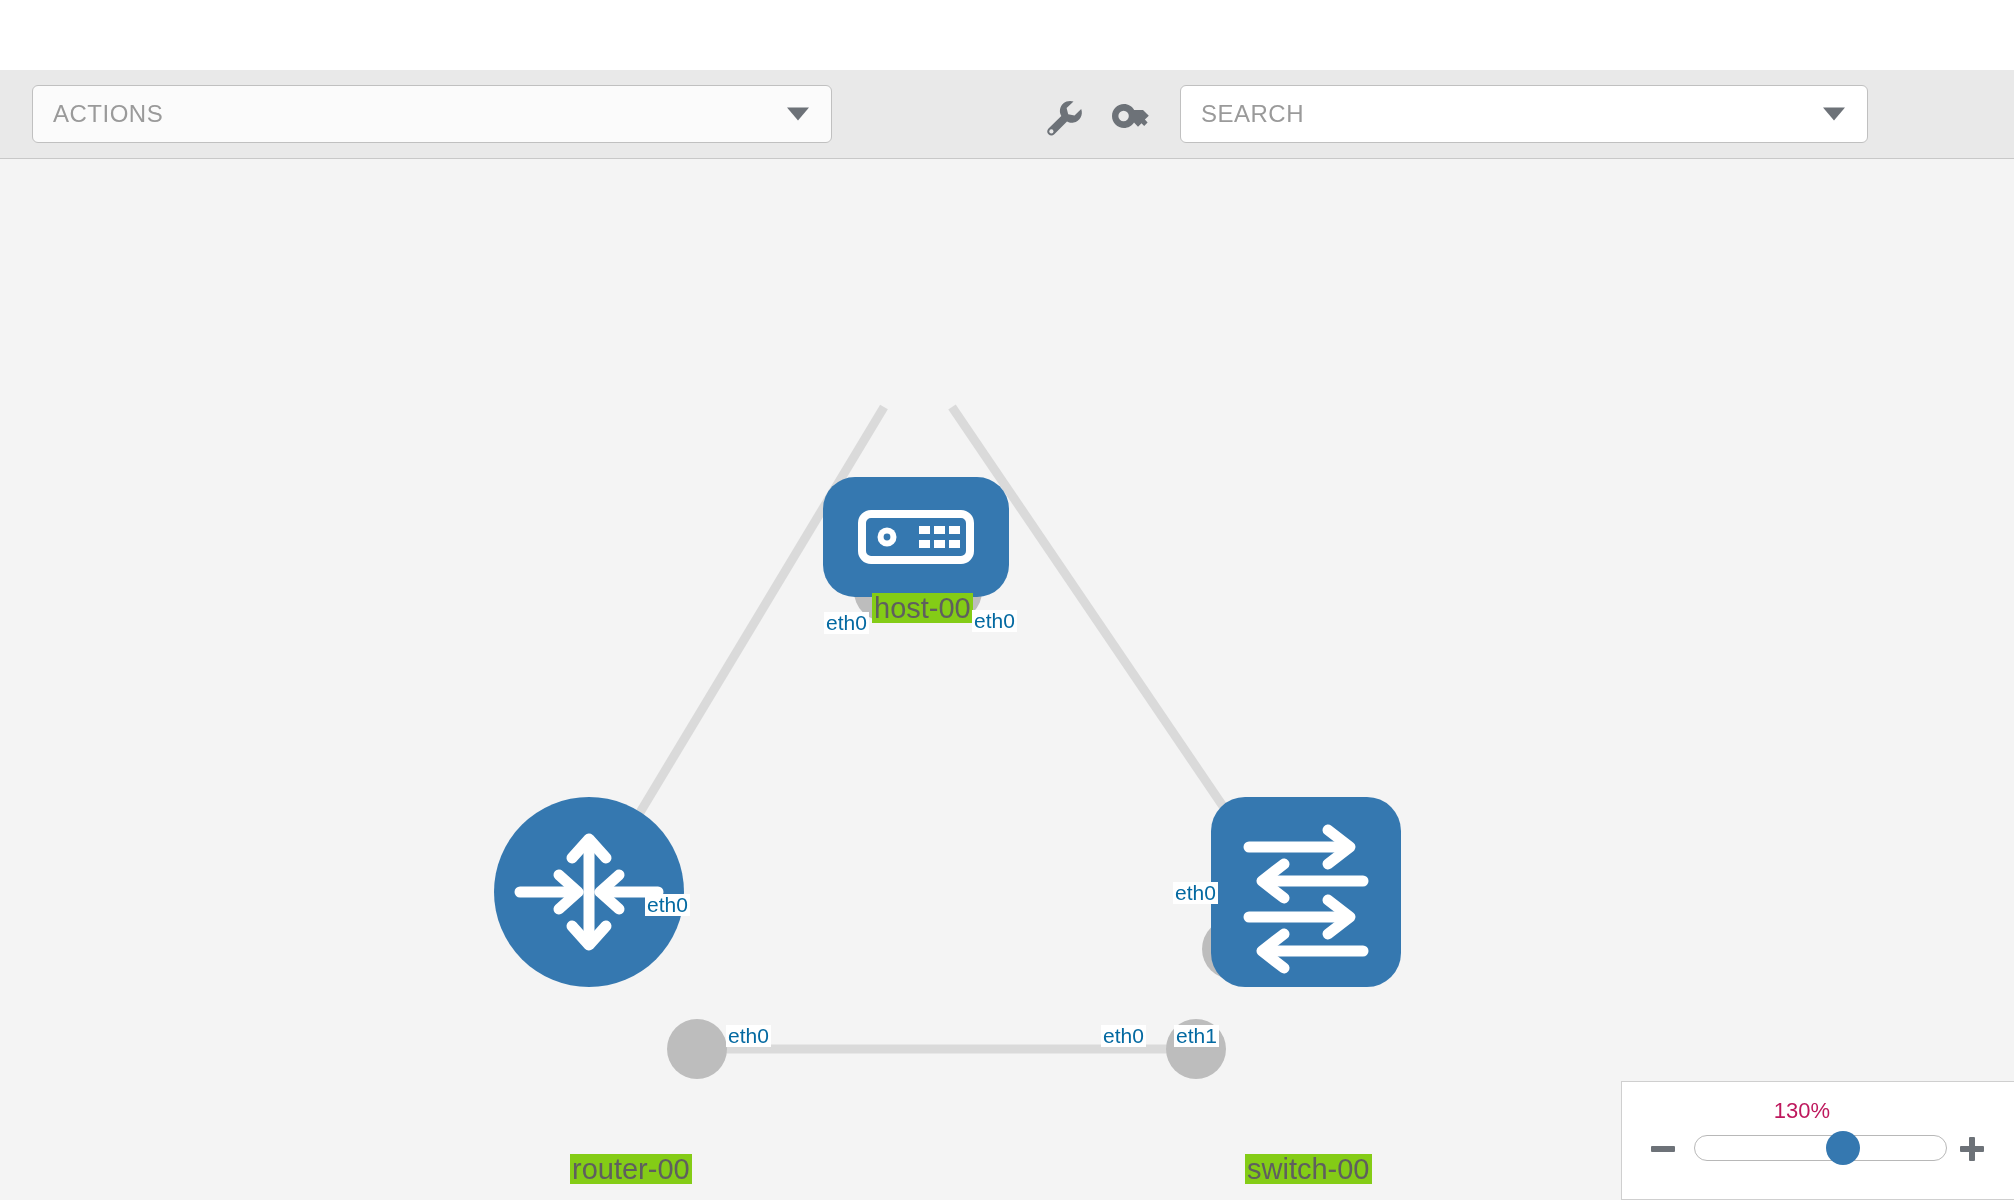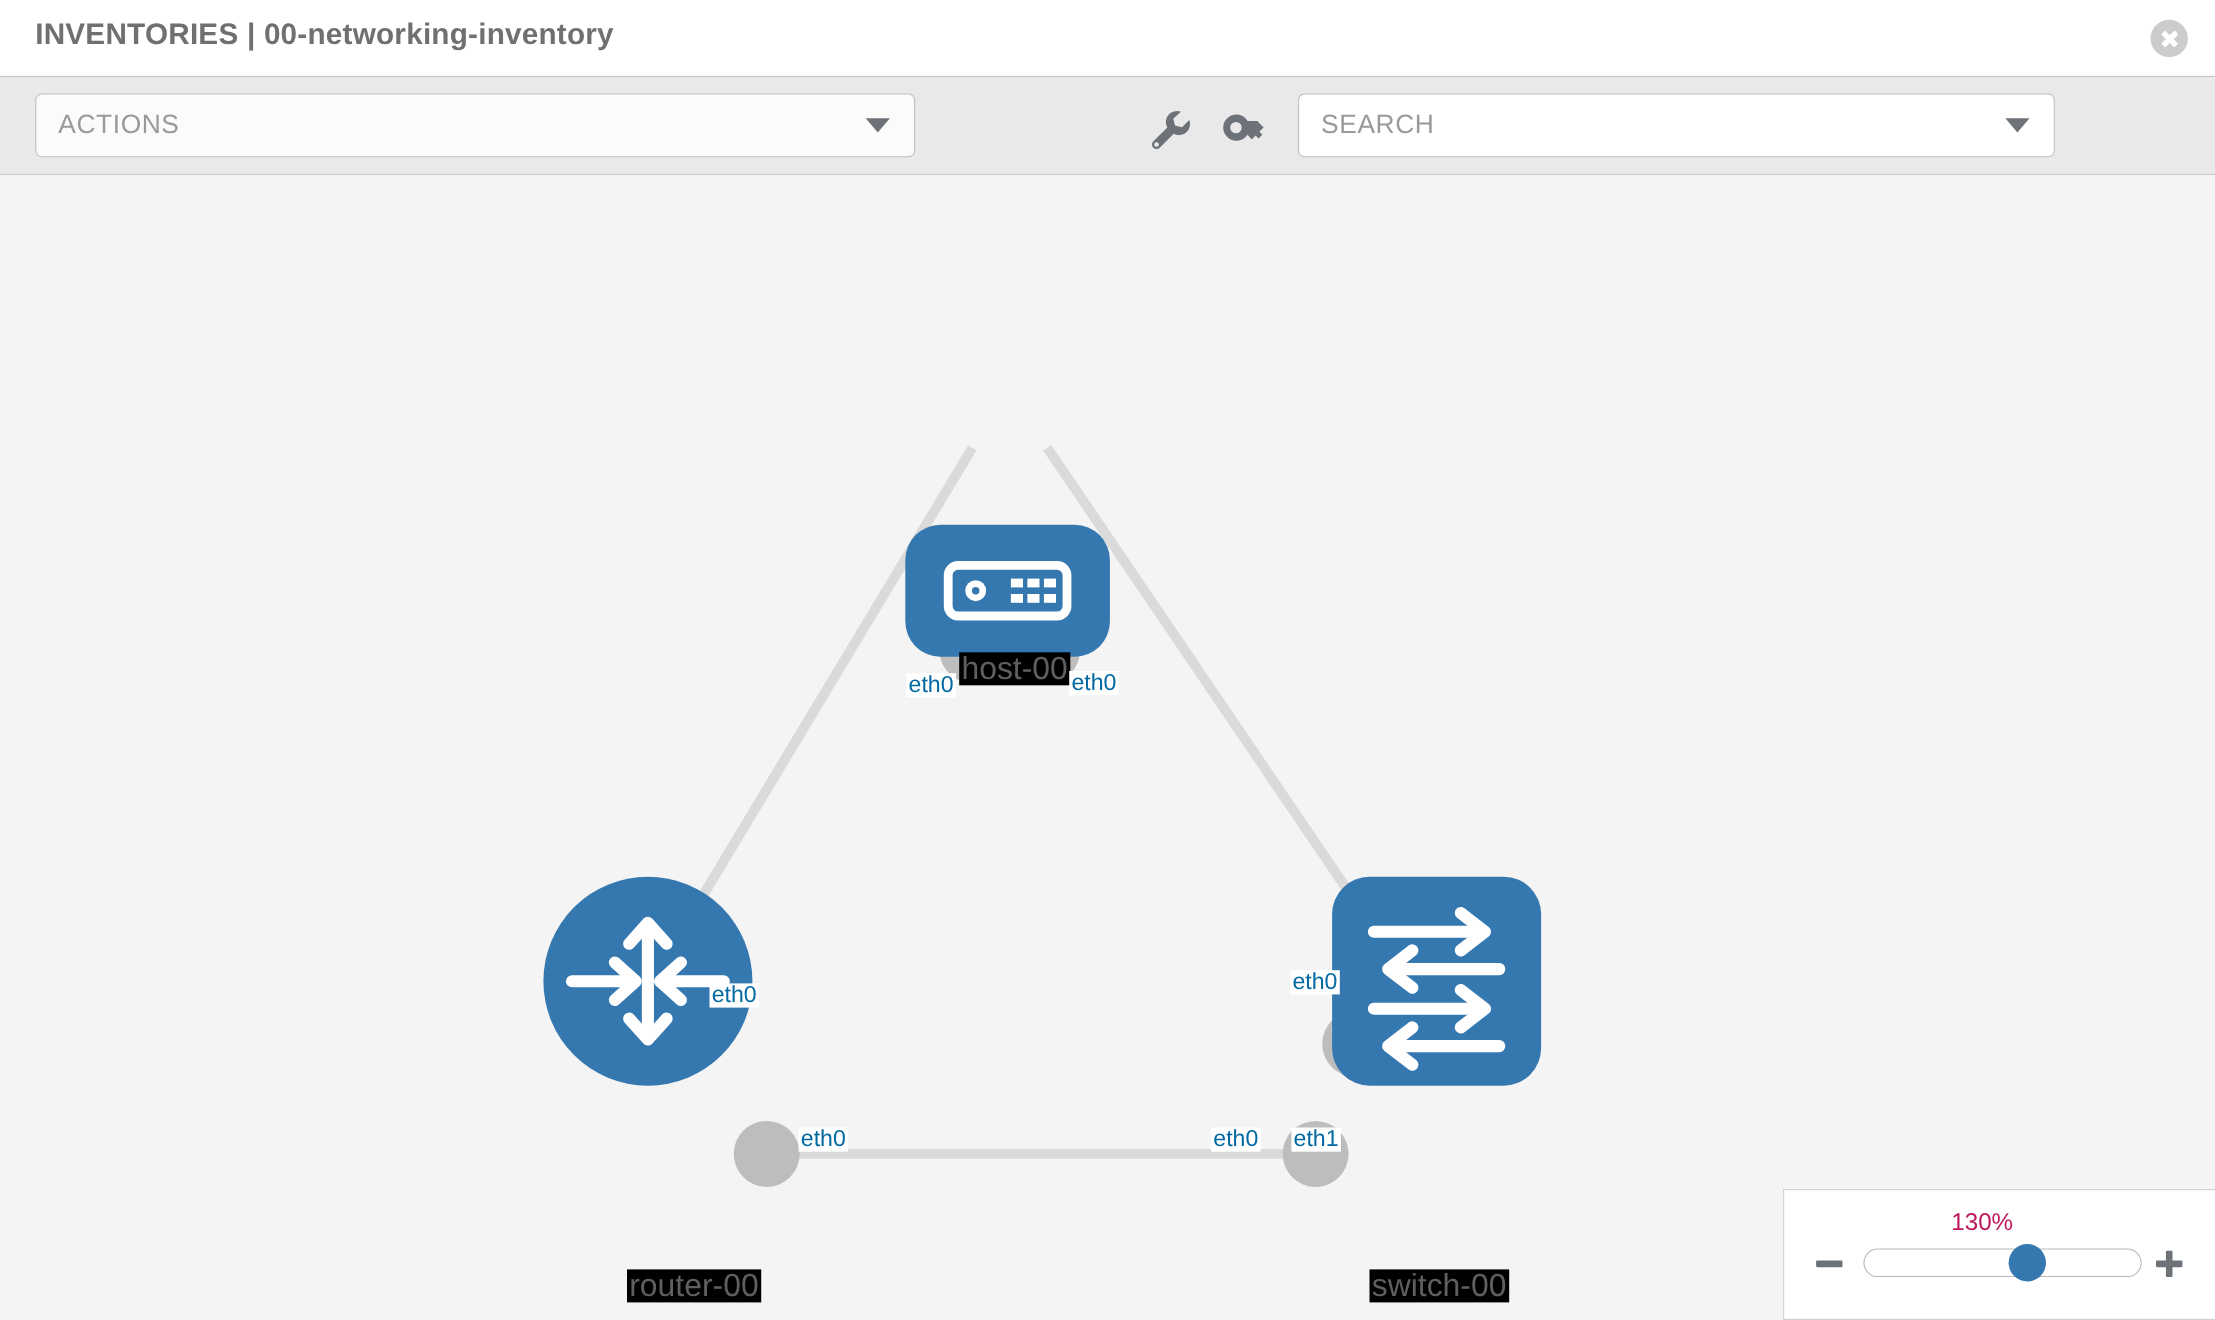--- a/index.html
+++ b/index.html
@@ -142,21 +142,21 @@
     left: 0; top: 0;
     width: 2014px;
     height: 1041px;
   }
 
   
   .node-label {
     position: absolute;
     font-size: 29px;
     color: #5f5f5f;
-    background: #000000;
+    background: #84cc16;
     white-space: nowrap;
     padding: 0 2px;
     line-height: 1.05;
   }
   .iface-label {
     position: absolute;
     font-size: 21px;
     color: #0369a1;
     background: #ffffff;
     white-space: nowrap;
@@ -241,24 +241,20 @@
     border-radius: 50%;
     background: #3578b0;
     cursor: pointer;
   }
 </style>
 </head>
 <body>
 
 <div id="app">
 
-  <div class="header">
-    <div class="header-title">INVENTORIES | 00-networking-inventory</div>
-    <div class="close-btn"></div>
-  </div>
 
   <div class="toolbar">
 
     <div class="select-box" id="actions-select">
       <span class="sel-label">ACTIONS</span>
       <span class="caret"></span>
     </div>
 
     <div class="tool-icon" id="wrench-icon">
       <svg width="46" height="40" viewBox="0 0 46 40">

